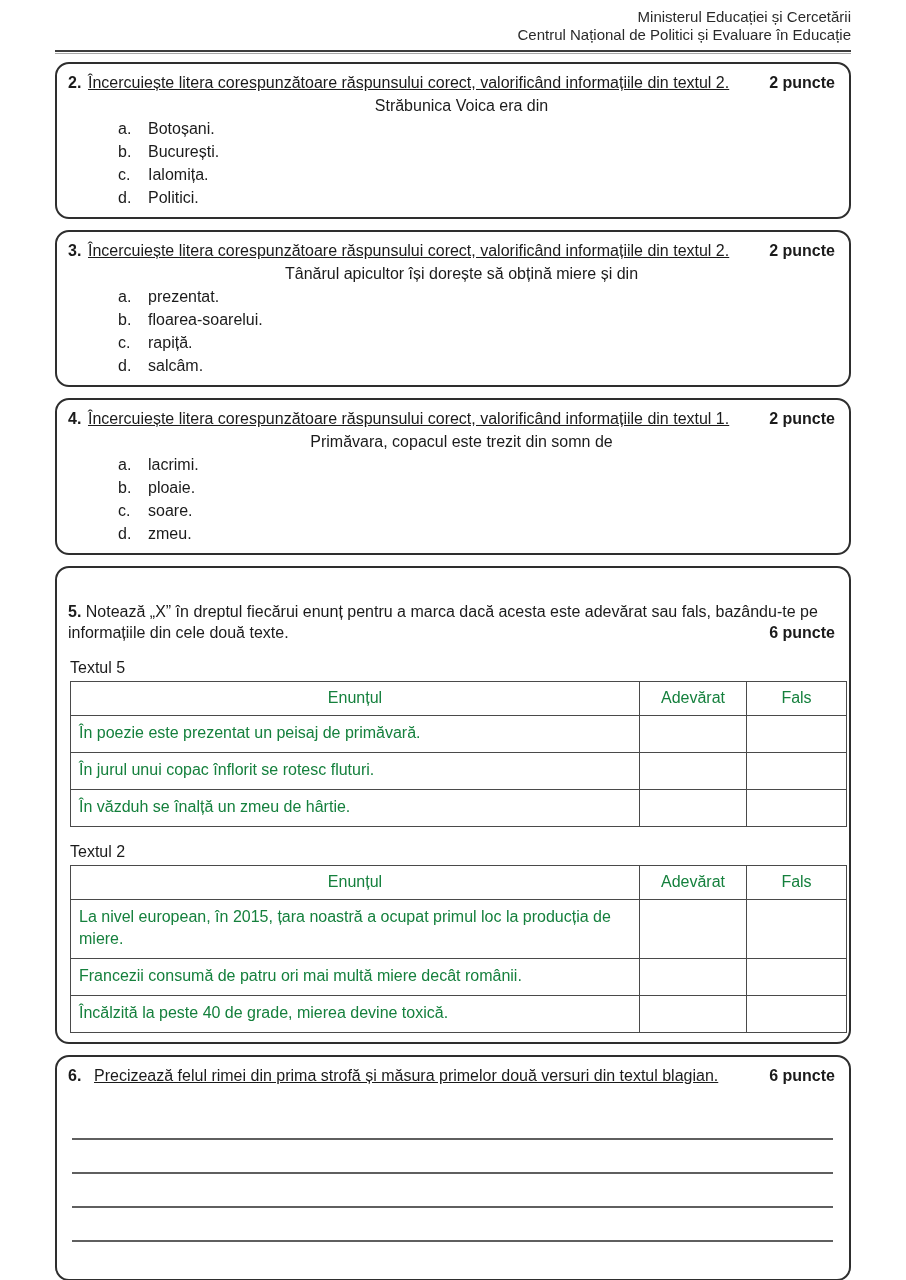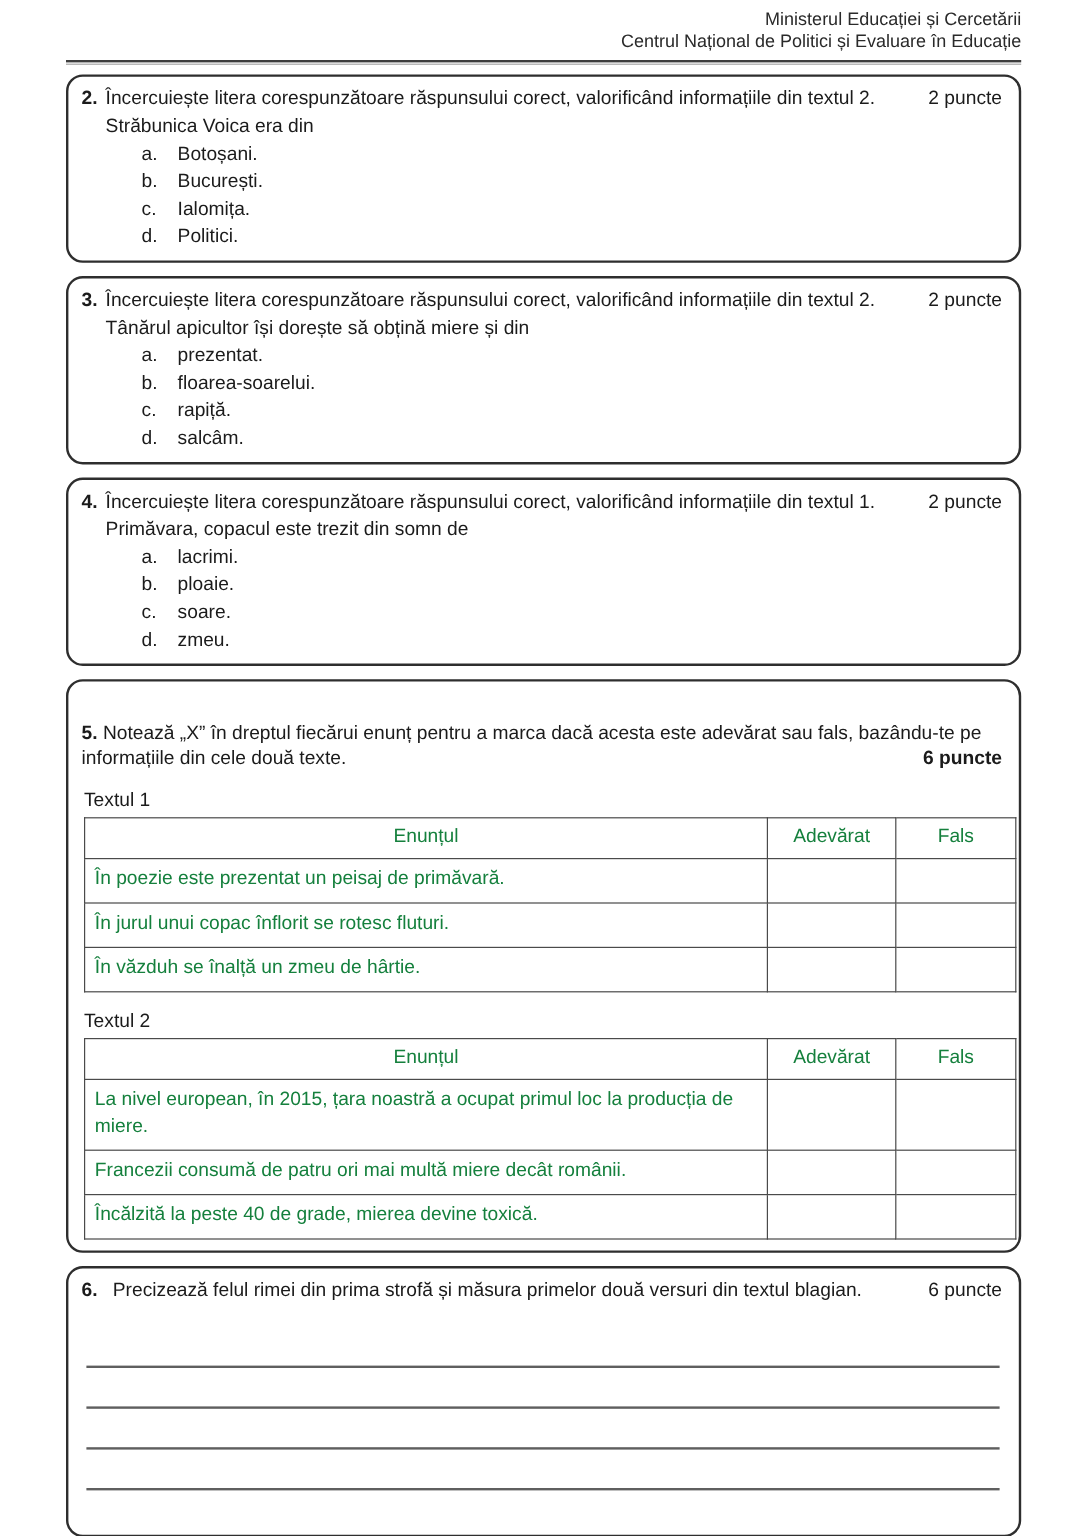--- a/index.html
+++ b/index.html
@@ -16,23 +16,23 @@
   }
   .rule.top { margin-bottom: 8px; }
   .qbox {
     border: 2px solid #2e2e2e; border-radius: 14px;
     padding: 8px 14px 9px 11px; margin-bottom: 11px;
     font-size: 16px; line-height: 21px; background: #fff;
   }
   .qtitle { display: flex; align-items: flex-start; }
   .qnum { font-weight: bold; flex: none; width: 20px; }
   .qnum.wide { width: 26px; }
-  .qprompt { flex: 1 1 auto; }
-  .qpoints { font-weight: normal; white-space: nowrap; margin-left: 1px; flex: none; }
-  .stem { margin-left: 20px; margin-top: 2px; }
+  .qprompt { flex: 1 1 auto; text-decoration: underline; }
+  .qpoints { font-weight: bold; white-space: nowrap; margin-left: 1px; flex: none; }
+  .stem { margin-left: 20px; margin-top: 2px; text-align: center; }
   .option { display: flex; margin-left: 50px; margin-top: 2px; }
   .opt-letter { flex: none; width: 30px; }
   
   .q5-prompt { position: relative; padding-right: 2px; margin-top: 25px; }
   .q5-points { position: absolute; right: 0; bottom: 0; font-weight: bold; }
   .text-label { margin: 14px 0 3px 2px; }
   table.tf-table { border-collapse: collapse; table-layout: fixed; width: 776px; margin-left: 2px; }
   table.tf-table th, table.tf-table td {
     border: 1px solid #4a4a4a; font-size: 16px; font-weight: normal; color: #15803d;
     vertical-align: top;
@@ -137,21 +137,21 @@
     </div>
   </div>
 
   <div class="qbox">
     <div class="q5-prompt">
       <span class="qnum" style="font-weight:bold;">5.</span>
       <span>Notează „X” în dreptul fiecărui enunț pentru a marca dacă acesta este adevărat sau fals, bazându-te pe informațiile din cele două texte.</span>
       <span class="q5-points">6 puncte</span>
     </div>
 
-    <div class="text-label">Textul 1</div>
+    <div class="text-label">Textul 5</div>
     <table class="tf-table">
       <colgroup>
           <col class="c-enunt">
           <col class="c-adev">
           <col class="c-fals">
         </colgroup>
       <tbody>
           <tr>
         <th>Enunțul</th>
         <th>Adevărat</th>

